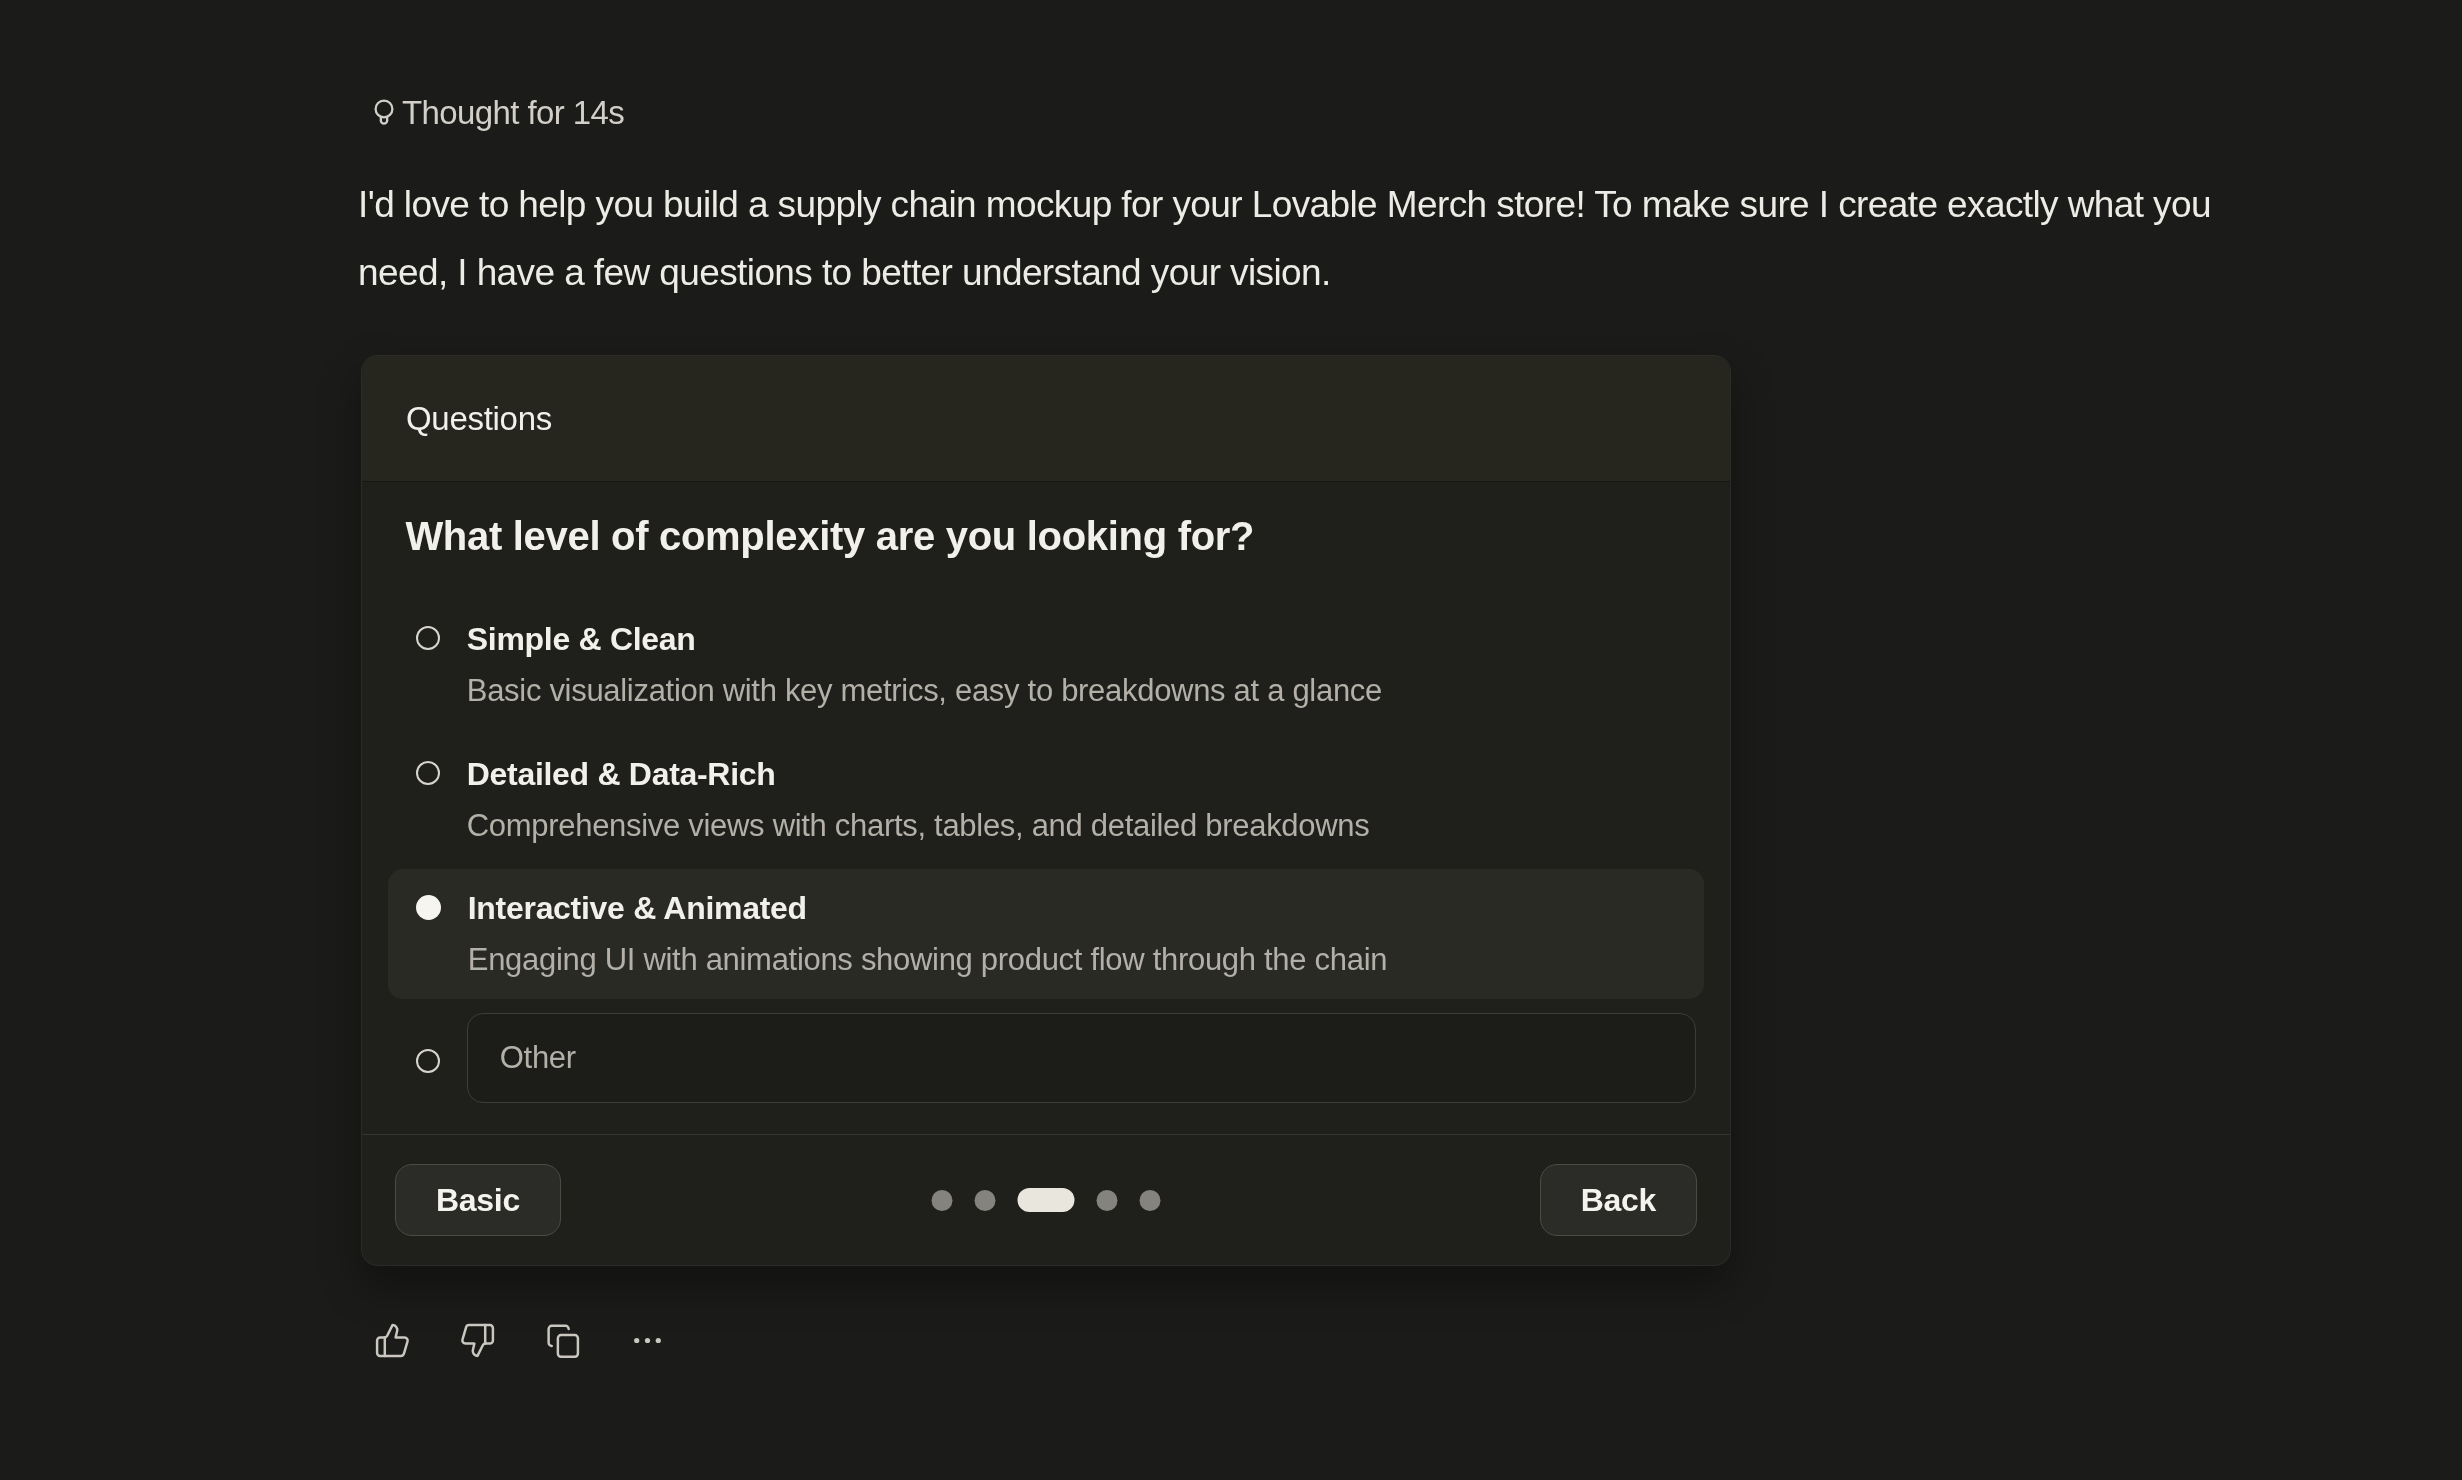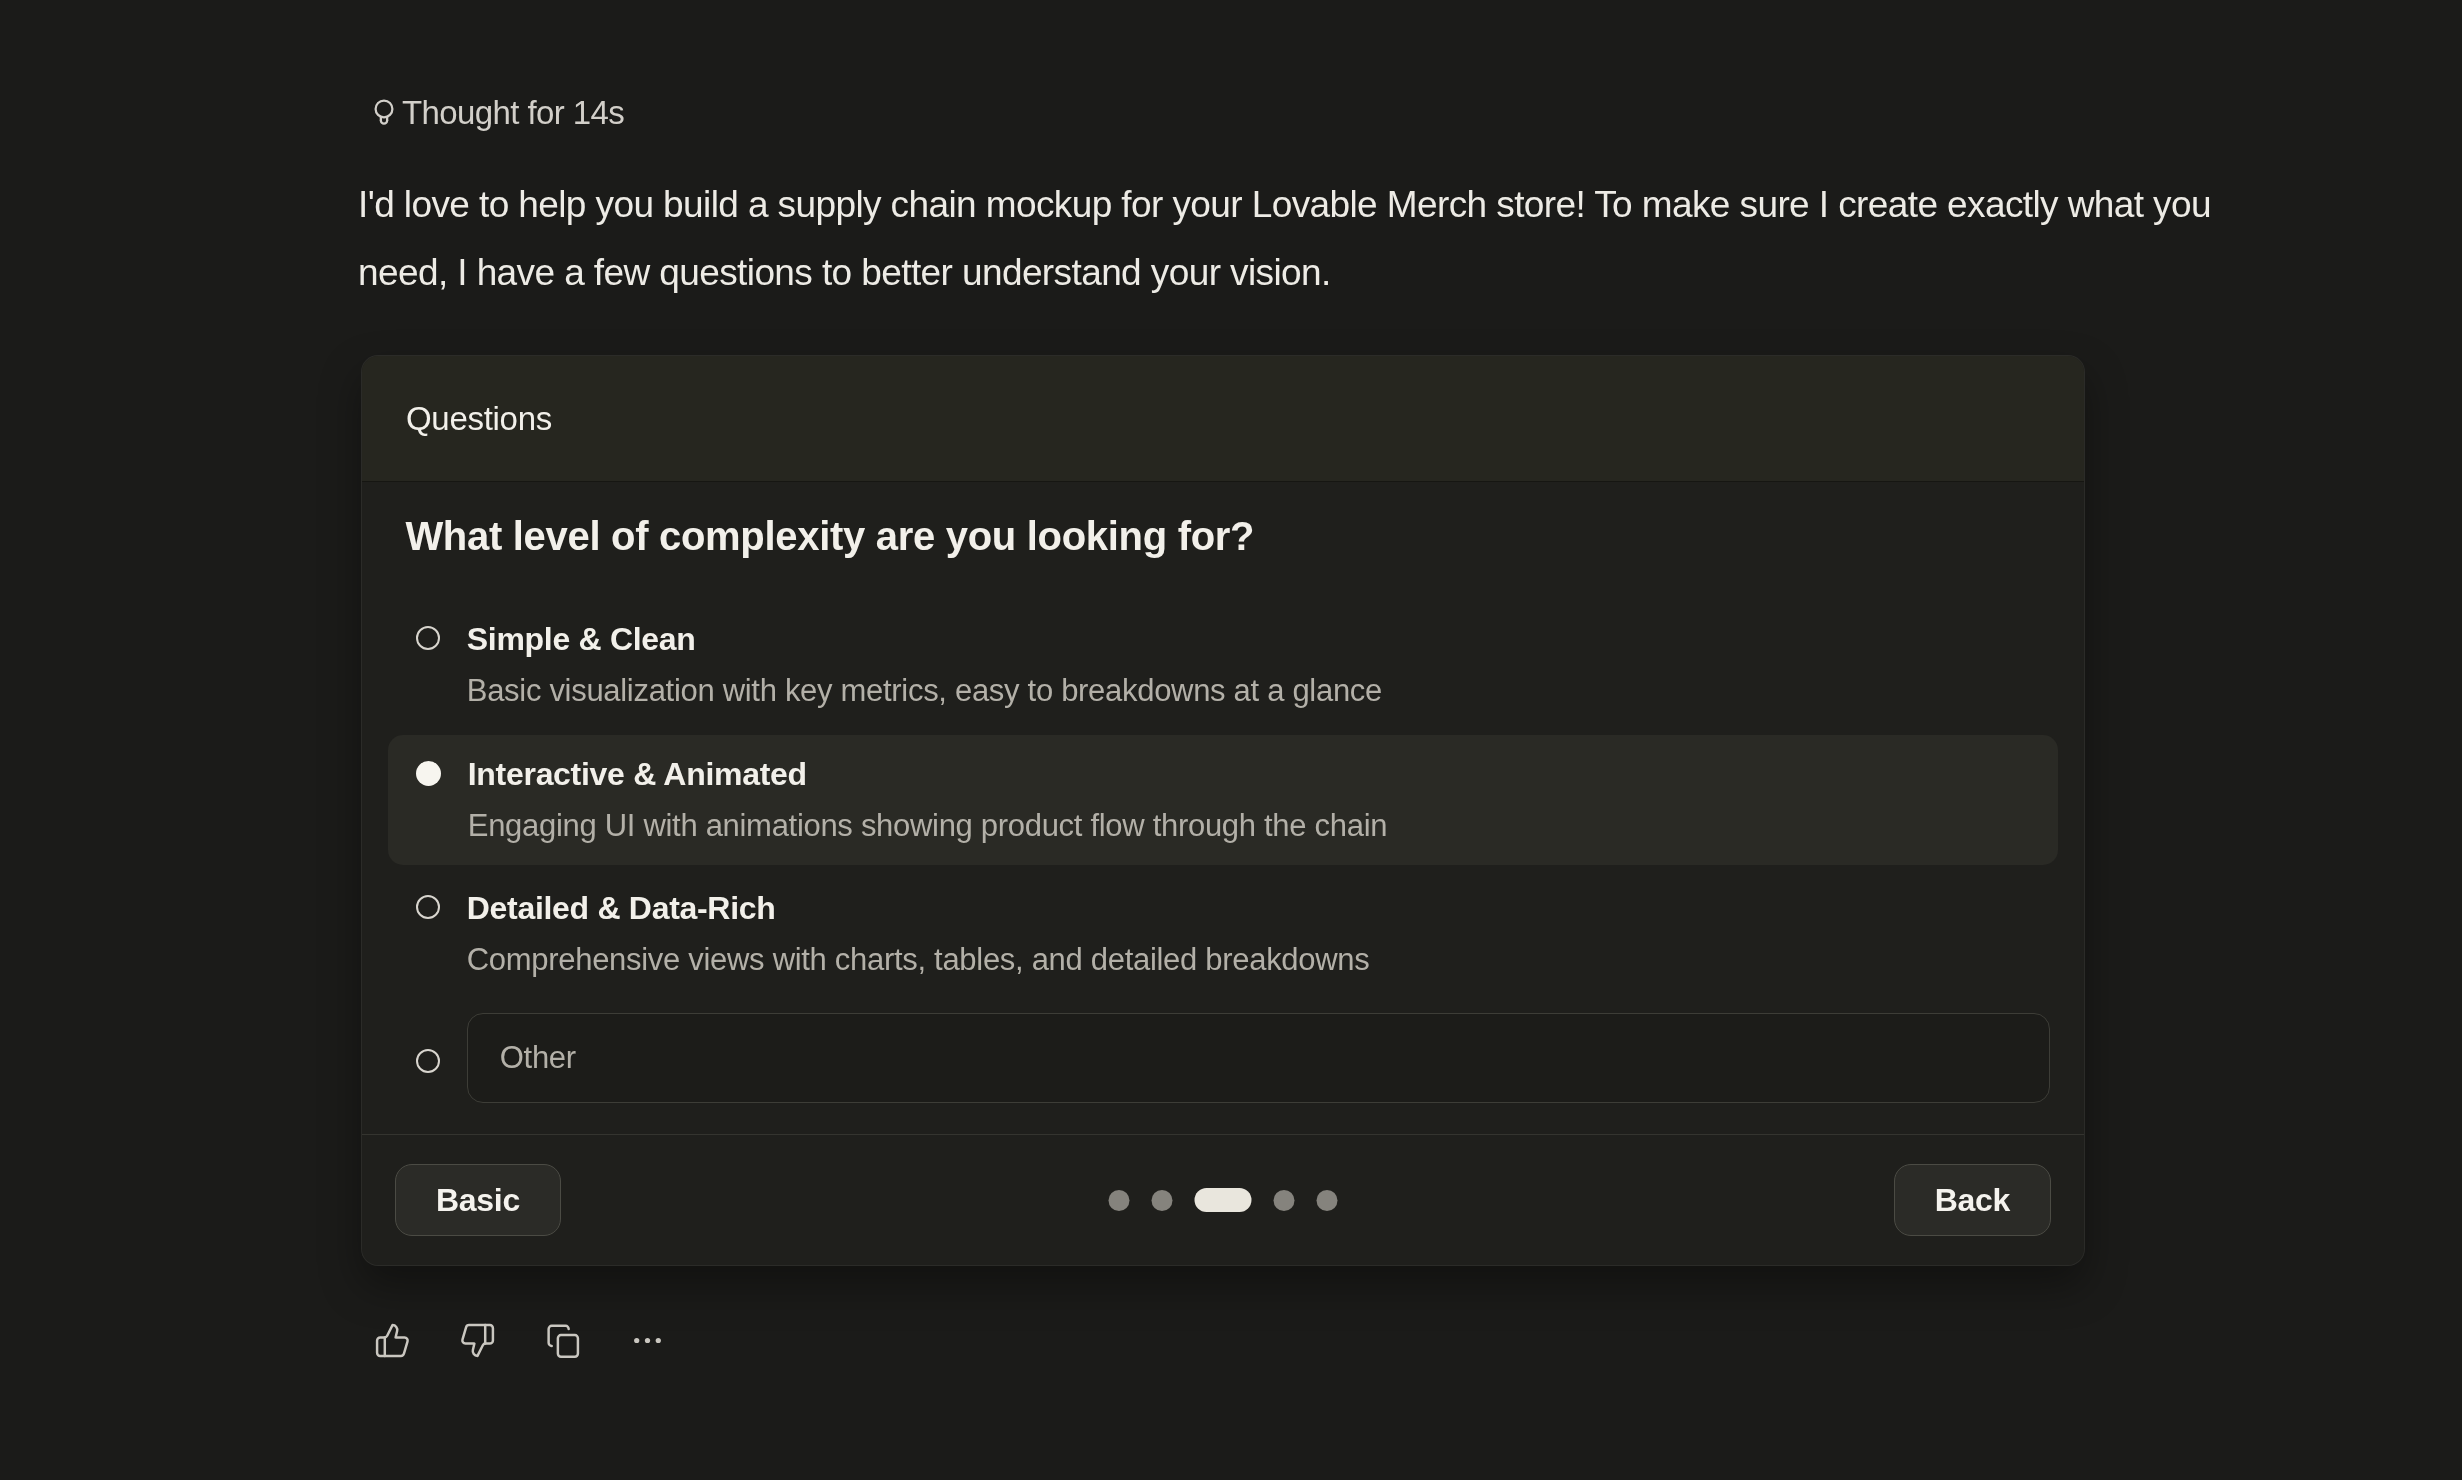--- a/index.html
+++ b/index.html
@@ -46,21 +46,21 @@
     position: absolute; left: 358px; top: 171px;
     width: 1857px;
     font-size: 37px; line-height: 68px; letter-spacing: -0.6px;
     color: #edebe5;
     font-weight: 400;
   }
 
   
   .card {
     position: absolute; left: 361px; top: 355px;
-    width: 1724px; height: 911px;
+    width: 1370px; height: 911px;
     background: var(--card-body-bg);
     border: 1.1px solid rgba(255,255,255,0.055);
     border-radius: 17px;
     box-shadow: 0 19.5px 40px rgba(0,0,0,0.35);
   }
   .card-header {
     height: 126px;
     background: var(--card-header-bg);
     border-radius: 16px 16px 0 0;
     border-bottom: 1.1px solid rgba(0,0,0,0.4);
@@ -198,36 +198,36 @@
       <div class="options">
 
         <div class="option-row">
           <span class="radio"></span>
           <span class="option-texts">
             <span class="option-label">Simple &amp; Clean</span>
             <span class="option-desc">Basic visualization with key metrics, easy to breakdowns at a glance</span>
           </span>
         </div>
 
+        <div class="option-row">
+          <span class="radio"></span>
+          <span class="option-texts">
+            <span class="option-label">Detailed &amp; Data-Rich</span>
+            <span class="option-desc">Comprehensive views with charts, tables, and detailed breakdowns</span>
+          </span>
+        </div>
+
         <div class="option-row selected">
           <span class="radio checked"></span>
           <span class="option-texts">
             <span class="option-label">Interactive &amp; Animated</span>
             <span class="option-desc">Engaging UI with animations showing product flow through the chain</span>
           </span>
         </div>
 
-        <div class="option-row">
-          <span class="radio"></span>
-          <span class="option-texts">
-            <span class="option-label">Detailed &amp; Data-Rich</span>
-            <span class="option-desc">Comprehensive views with charts, tables, and detailed breakdowns</span>
-          </span>
-        </div>
-
         <div class="other-row">
           <span class="radio"></span>
           <input class="other-input" type="text" placeholder="Other" style="">
         </div>
 
       </div>
     </div>
 
     <footer class="card-footer">
       <button class="nav-button">Basic</button>

